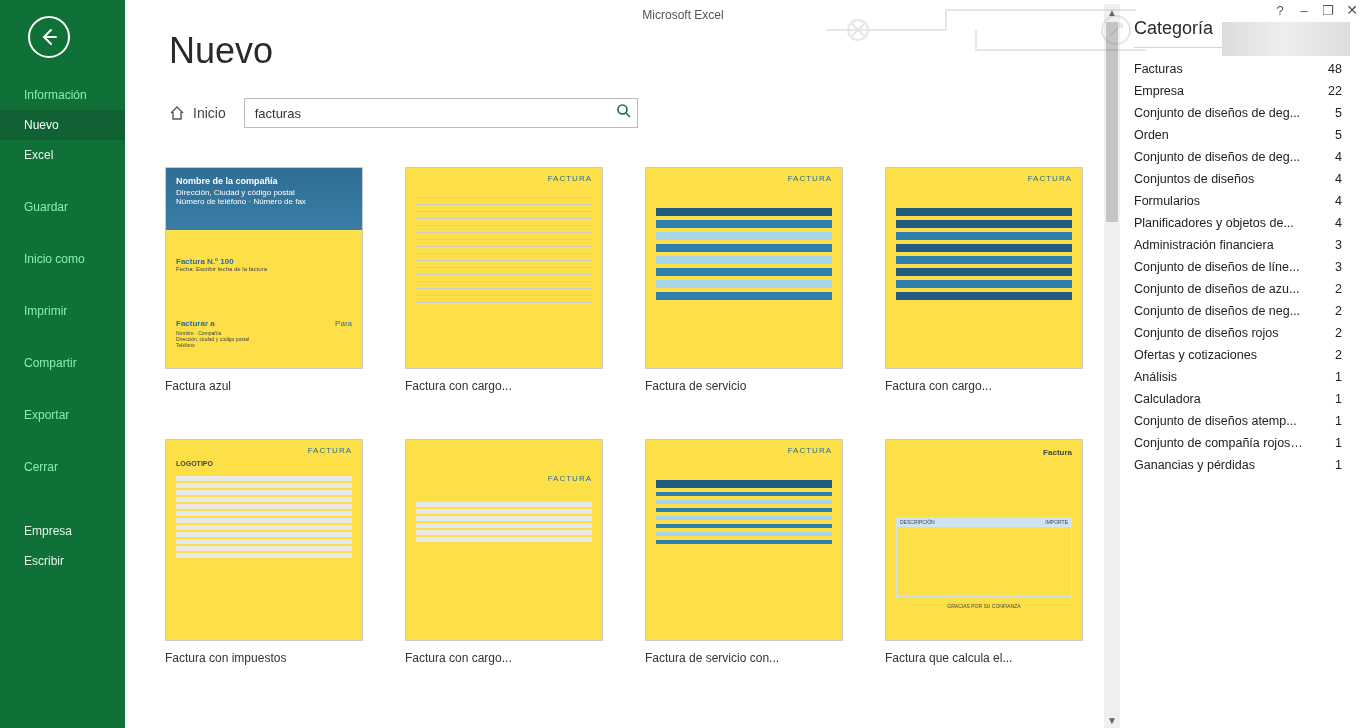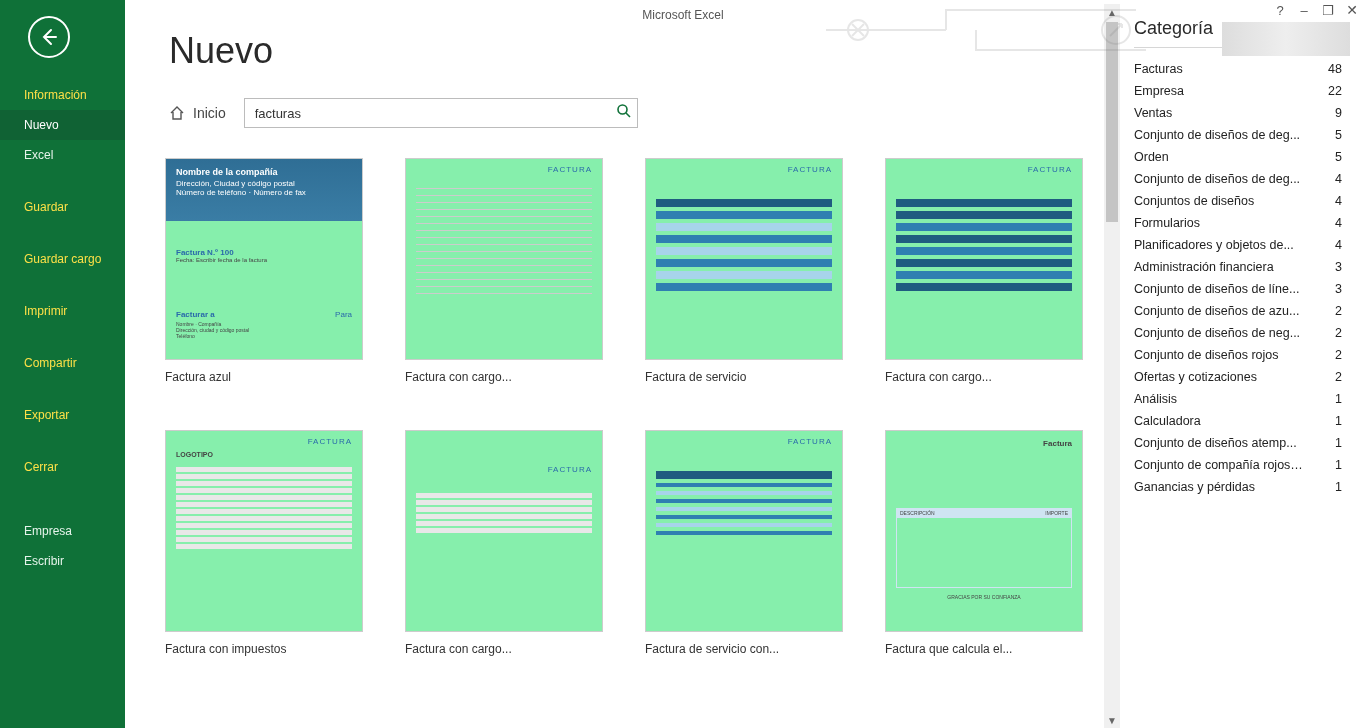--- a/index.html
+++ b/index.html
@@ -14,39 +14,39 @@
   
   .circuit { position: absolute; top: 0; right: 180px; width: 360px; height: 60px; opacity: 0.18; z-index: 4; }
   
   .avatar { position: absolute; top: 22px; right: 16px; width: 128px; height: 34px; background: linear-gradient(90deg,#ddd,#eee,#ddd); z-index: 6; }
 
   
   .sidebar { width: 125px; height: 100%; background: #0f7138; color: #fff; padding-top: 10px; position: relative; z-index: 30; }
   .back-circle { width: 42px; height: 42px; border: 2px solid #fff; border-radius: 50%; margin: 6px 0 18px 28px; display:flex; align-items:center; justify-content:center; cursor: pointer; }
   .back-circle svg { fill:#fff; }
   .side-item { font-size: 12px; padding: 8px 10px 8px 24px; color: #e6f4eb; cursor: pointer; }
-  .side-item.dim { color: #fde047; margin-top: 22px; }
+  .side-item.dim { color: #86efac; margin-top: 22px; }
   .side-item.active { background: #106234; color: #fff; }
   .side-gap { height: 34px; }
 
   
   .main { flex: 1; position: relative; display: flex; padding: 4px 0 0 40px; }
   .content { flex: 1; padding-top: 26px; }
   h1.page-title { font-weight: 300; font-size: 36px; color: #2a2a2a; margin: 0 0 26px 4px; }
 
-  .search-row { display: flex; align-items: center; margin-left: 4px; margin-bottom: 30px; }
+  .search-row { display: flex; align-items: center; margin-left: 4px; margin-bottom: 39px; }
   .home-crumb { display: flex; align-items: center; color: #444; font-size: 14px; margin-right: 18px; cursor: pointer; }
   .home-crumb .house { margin-right: 8px; }
   .search-box { position: relative; }
   .search-box input { width: 394px; height: 30px; border: 1px solid #bcbcbc; padding: 0 30px 0 10px; font-size: 13px; color: #333; outline: none; }
   .search-box .mag { position: absolute; right: 6px; top: 50%; transform: translateY(-50%); color: #0f7138; cursor: pointer; }
 
   .templates { display: flex; flex-wrap: wrap; gap: 44px 42px; padding-right: 10px; height: 500px; overflow: hidden; }
   .template { width: 198px; cursor: pointer; }
-  .thumb { width: 198px; height: 202px; border: 1px solid #ccc; background: #86efac; padding: 8px 10px; font-size: 6px; color: #444; display:flex; flex-direction:column; overflow:hidden; position:relative; }
+  .thumb { width: 198px; height: 202px; border: 1px solid #ccc; background: #fde047; padding: 8px 10px; font-size: 6px; color: #444; display:flex; flex-direction:column; overflow:hidden; position:relative; }
   .thumb .factura-label { position:absolute; top:6px; right:10px; font-size:8px; color:#2a6aaa; letter-spacing:1px; }
   .tmpl-title { font-size: 12px; color: #333; margin-top: 10px; }
 
   
   .thumb.blue-header .hdr { height:62px; margin:-8px -10px 6px -10px; background: linear-gradient(#2f6e95,#3a7da5); color:#fff; padding:8px 10px; font-size:8px; }
   .thumb.blue-header .hdr b{ font-size:9px; display:block; margin-bottom:2px;}
   .thumb .sub { color:#2a6aaa; font-size:8px; margin-top:21px;}
   .thumb .line { height:1px; background:#ccc; margin:3px 0;}
   .thumb .bar { height:10px; background:#2f7fb1; margin:2px 0;}
   .thumb .bar.lt { background:#a7d4ea;}
@@ -93,21 +93,21 @@
     <div class="back-circle">
       <svg width="20" height="20" viewBox="0 0 20 20">
           <path d="M12 3 L5 10 L12 17 M5 10 H17" stroke="#fff" stroke-width="2" fill="none" stroke-linecap="round"></path>
         </svg>
     </div>
     <div id="side-items">
         <div class="side-item dim">Información</div>
         <div class="side-item active">Nuevo</div>
         <div class="side-item">Excel</div>
         <div class="side-item dim">Guardar</div>
-        <div class="side-item dim">Guardar cargo</div>
+        <div class="side-item dim">Inicio como</div>
         <div class="side-item dim">Imprimir</div>
         <div class="side-item dim">Compartir</div>
         <div class="side-item dim">Exportar</div>
         <div class="side-item dim">Cerrar</div>
       </div>
     <div class="side-gap"></div>
     <div id="side-footer">
         <div class="side-item">Empresa</div>
         <div class="side-item">Escribir</div>
       </div>
@@ -283,24 +283,20 @@
       <div class="cat-list" id="cat-list">
           <div class="cat-row">
             <span class="name">Facturas</span>
             <span>48</span>
           </div>
           <div class="cat-row">
             <span class="name">Empresa</span>
             <span>22</span>
           </div>
           <div class="cat-row">
-            <span class="name">Ventas</span>
-            <span>9</span>
-          </div>
-          <div class="cat-row">
             <span class="name">Conjunto de diseños de deg...</span>
             <span>5</span>
           </div>
           <div class="cat-row">
             <span class="name">Orden</span>
             <span>5</span>
           </div>
           <div class="cat-row">
             <span class="name">Conjunto de diseños de deg...</span>
             <span>4</span>

